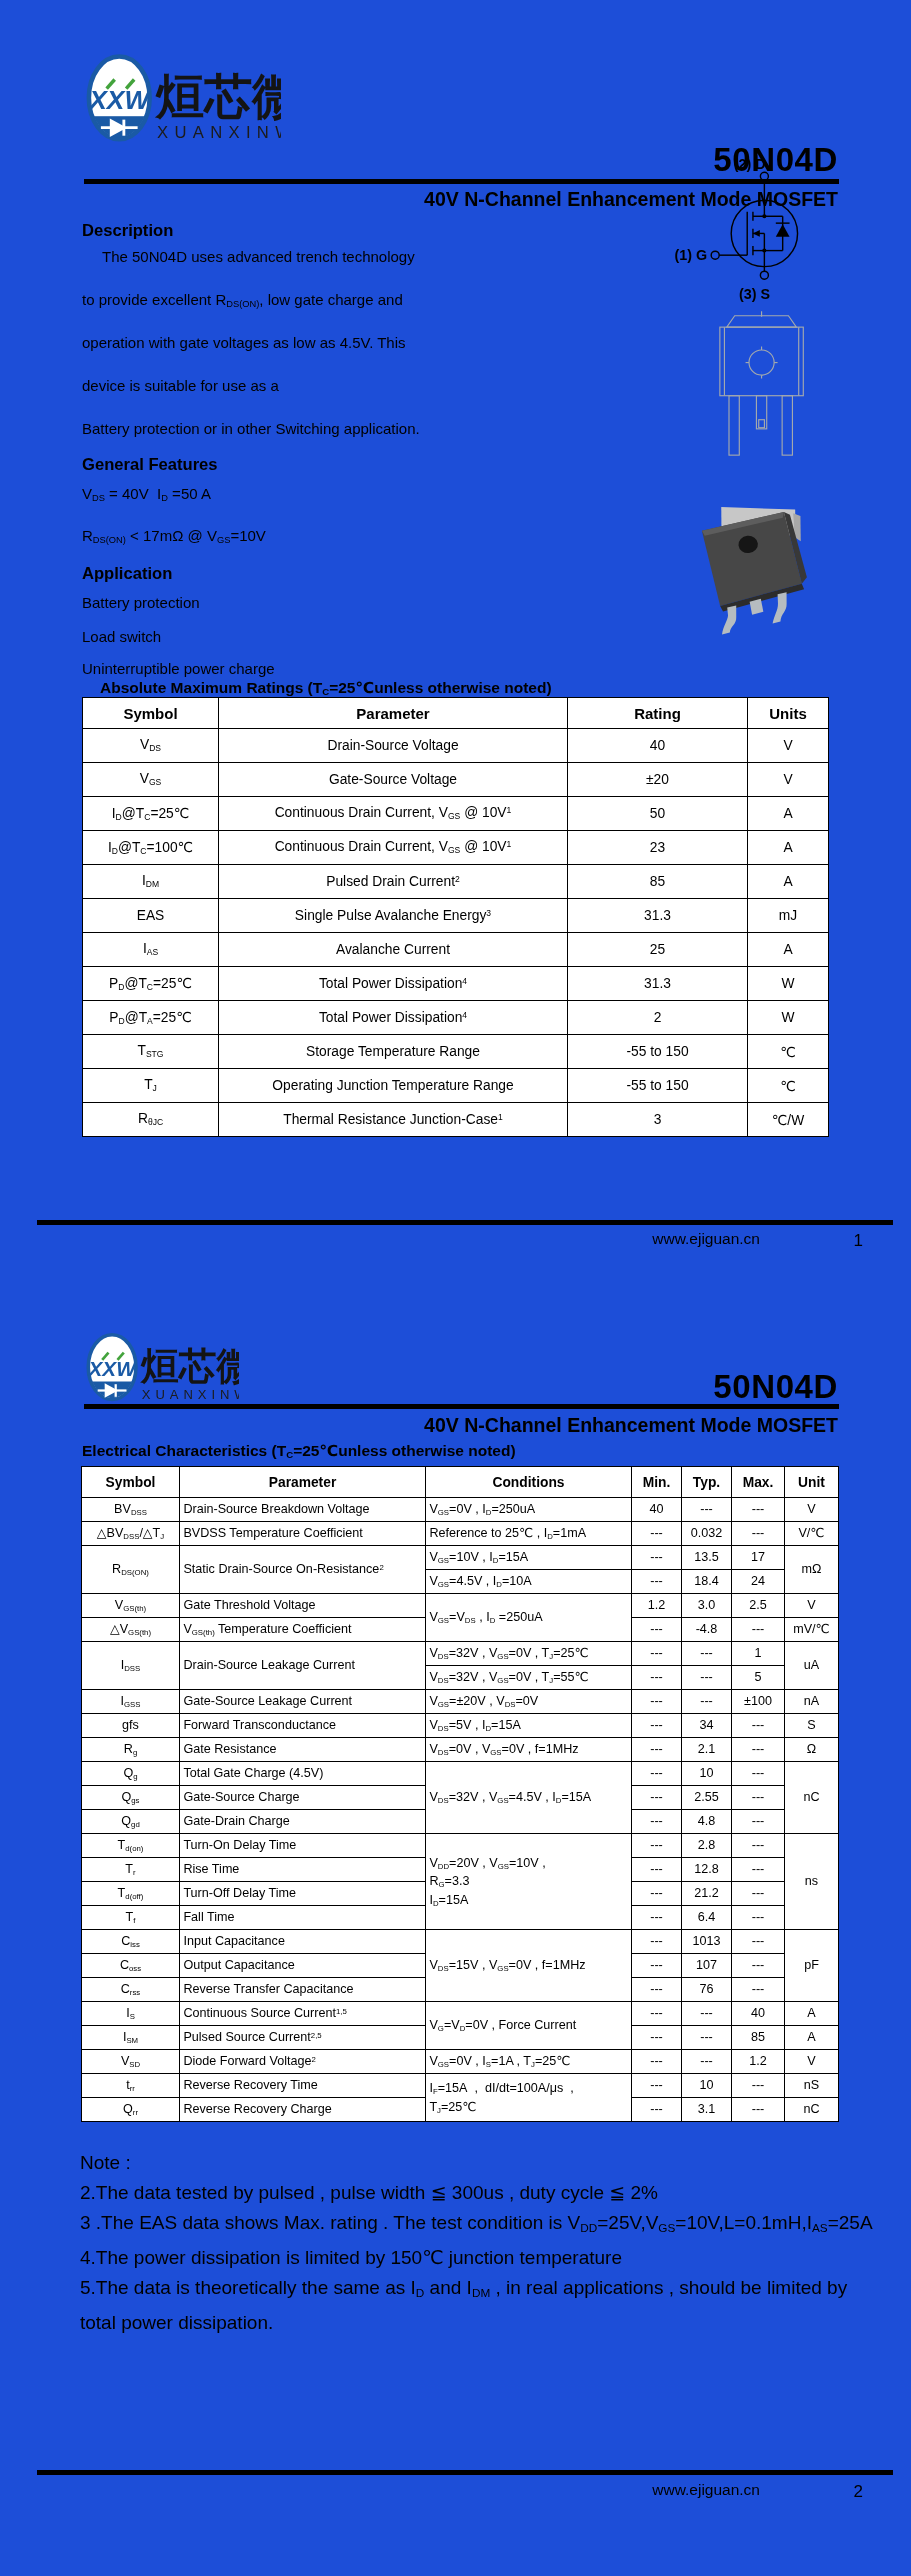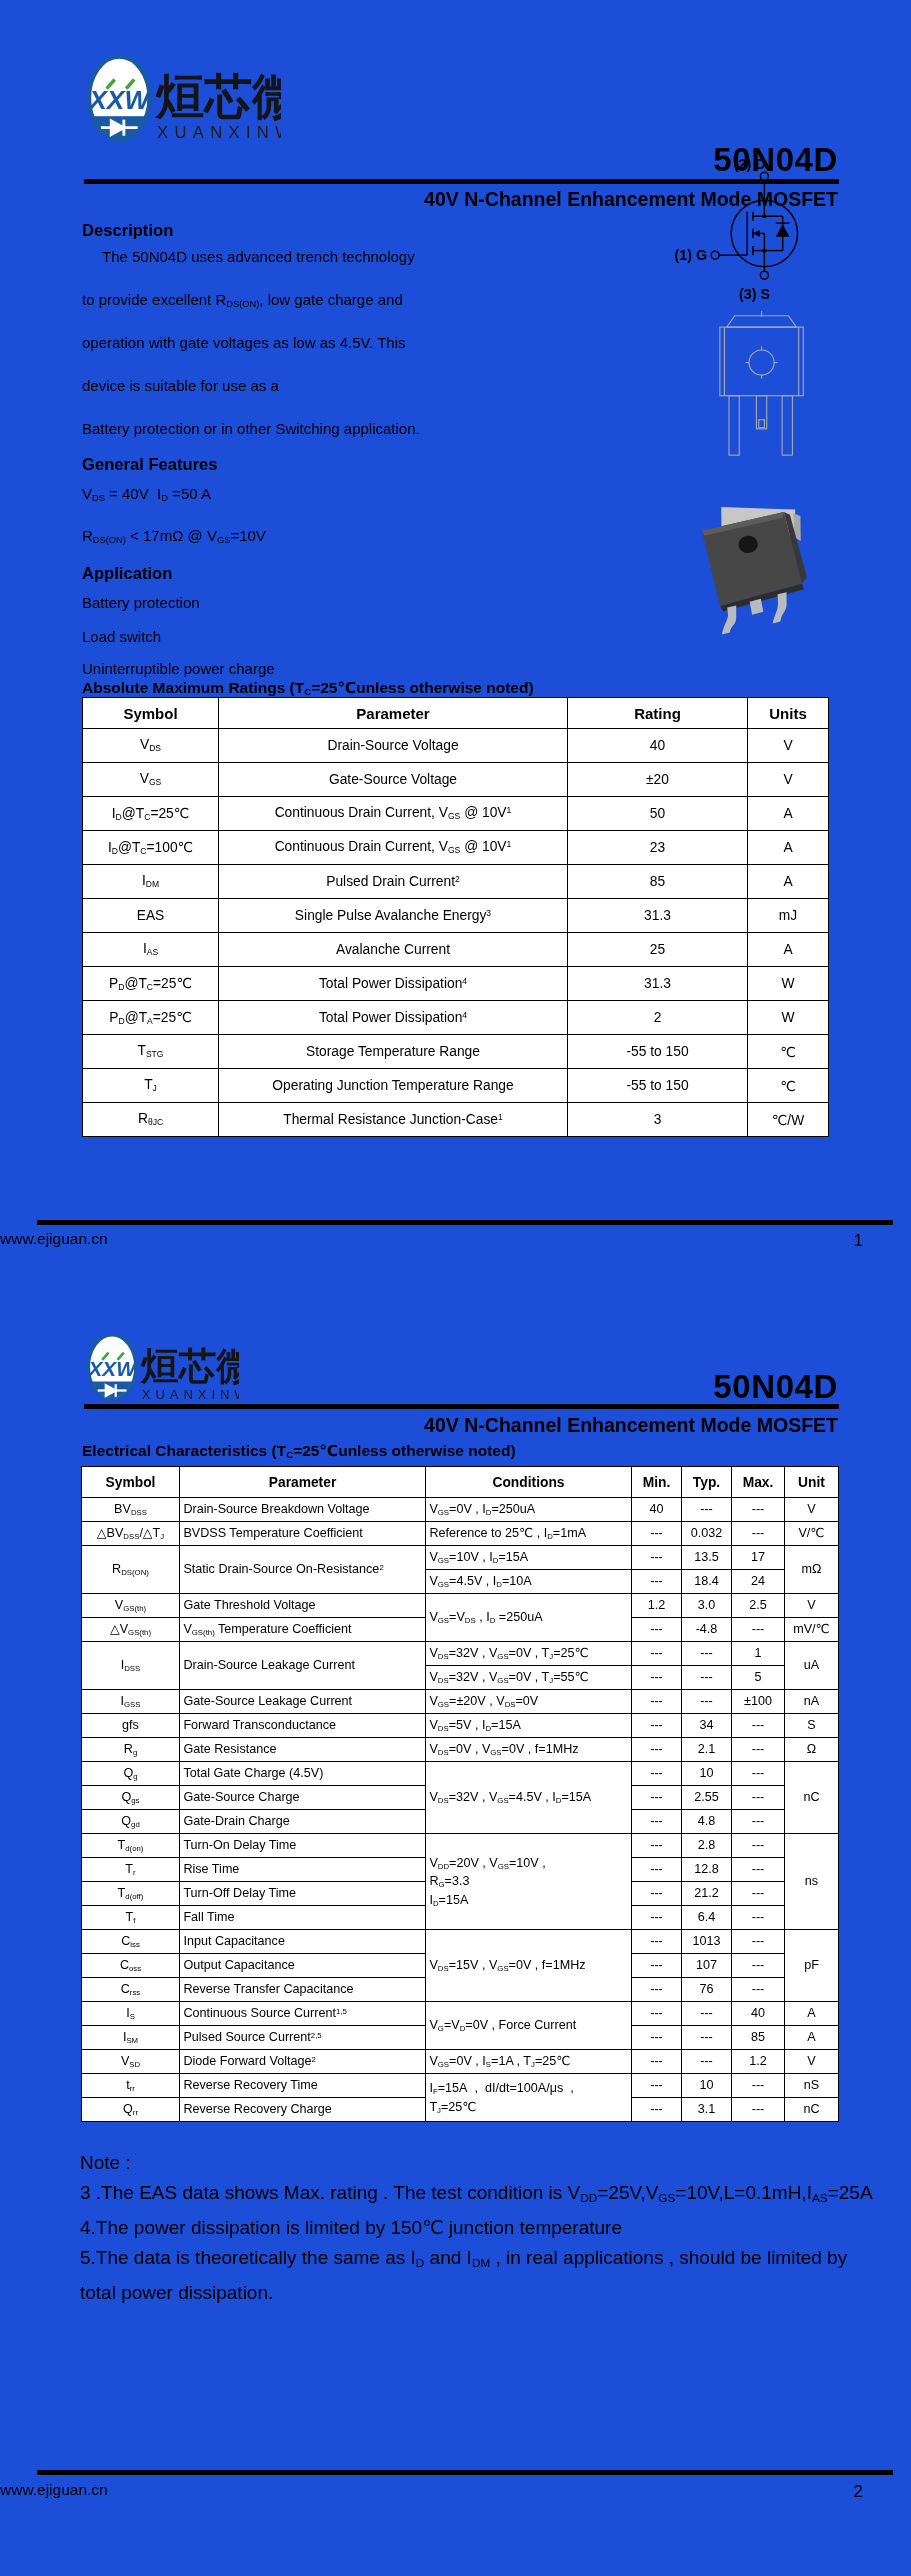--- a/index.html
+++ b/index.html
@@ -6,21 +6,21 @@
   html,body{background:#ffffff}
   body{width:911px;font-family:"Liberation Sans","DejaVu Sans",sans-serif;color:#000}
   .sheet{position:relative;width:911px;height:2576px;background:#1d4ed8;overflow:hidden}
   .abs{position:absolute}
   .h1{font-size:33px;font-weight:bold;letter-spacing:0.6px}
   .subtitle{font-size:19.5px;font-weight:bold}
   .h2{font-size:16.6px;font-weight:bold}
   .body-line{font-size:15px;white-space:nowrap}
   .tbl-title{font-size:15.5px;font-weight:bold}
   .rule{background:#000}
-  .footer-url{font-size:15.5px;text-align:left;width:760px}
+  .footer-url{font-size:15.5px;text-align:right;width:760px}
   .page-num{font-size:17px}
   table{border-collapse:collapse;table-layout:fixed;background:#fff}
   #t1,#t2{border:1.7px solid #000}
   th,td{border:1.1px solid #000;vertical-align:middle;overflow:hidden}
   th{font-weight:bold;text-align:center}
   #t1 th{font-size:15px;height:31px}
   #t1 td{font-size:13.8px;height:34px;padding:1.1px 3.4px}
   #t2 th{font-size:13.8px;height:31px}
   #t2 td{font-size:12.6px;height:24px;padding:0.6px 3.4px;line-height:1.45}
   td.ac{text-align:center}
@@ -132,21 +132,21 @@
       <polygon points="22,60 168,42 165,52 26,69" fill="#5d5d5d"></polygon>
       <polygon points="168,42 186,170 196,160 178,48" fill="#383838"></polygon>
       <polygon points="40,194 186,170 189,180 44,204" fill="#2c2c2c"></polygon>
       <ellipse cx="100" cy="92" rx="17" ry="15" fill="#161616"></ellipse>
       <path d="M52,198 L68,196 L66,216 C65,230 54,230 52,242 L38,244 C42,228 50,222 52,212 Z" fill="#b6bcc0"></path>
       <polygon points="92,192 112,189 114,212 94,215" fill="#b6bcc0"></polygon>
       <path d="M142,184 L158,182 L156,202 C155,216 144,218 142,232 L128,234 C132,220 140,212 141,200 Z" fill="#b6bcc0"></path>
     </g>
   </svg>
 
-  <div class="abs tbl-title" style="left:82px;top:679px">Absolute Maximum Ratings (T<sub>C</sub>=25℃unless otherwise noted)</div>
+  <div class="abs tbl-title" style="left:100px;top:679px">Absolute Maximum Ratings (T<sub>C</sub>=25℃unless otherwise noted)</div>
   <table id="t1" class="abs" style="left:82px;top:697px;width:746px">
       <colgroup>
         <col style="width: 136px;">
         <col style="width: 349px;">
         <col style="width: 180px;">
         <col style="width: 81px;">
       </colgroup>
       <thead>
         <tr>
           <th>Symbol</th>
@@ -491,20 +491,21 @@
           <td class="ac">---</td>
           <td class="ac">3.1</td>
           <td class="ac">---</td>
           <td class="ac">nC</td>
         </tr>
       </tbody>
     </table>
 
   <div class="abs notes" style="left:80px;top:2148px">
     <div>Note :</div>
+    <div>2.The data tested by pulsed , pulse width ≦ 300us , duty cycle ≦ 2%</div>
     <div>3 .The EAS data shows Max. rating . The test condition is V<sub>DD</sub>=25V,V<sub>GS</sub>=10V,L=0.1mH,I<sub>AS</sub>=25A</div>
     <div>4.The power dissipation is limited by 150℃ junction temperature</div>
     <div>5.The data is theoretically the same as I<sub>D</sub> and I<sub>DM</sub> , in real applications , should be limited by total power dissipation.</div>
   </div>
 
   <div class="abs rule" style="left:37px;top:2470px;width:856px;height:5.2px"></div>
   <div class="abs footer-url" style="left:0;top:2481px">www.ejiguan.cn</div>
   <div class="abs page-num" style="right:48px;top:2482px">2</div>
 
 </div>

